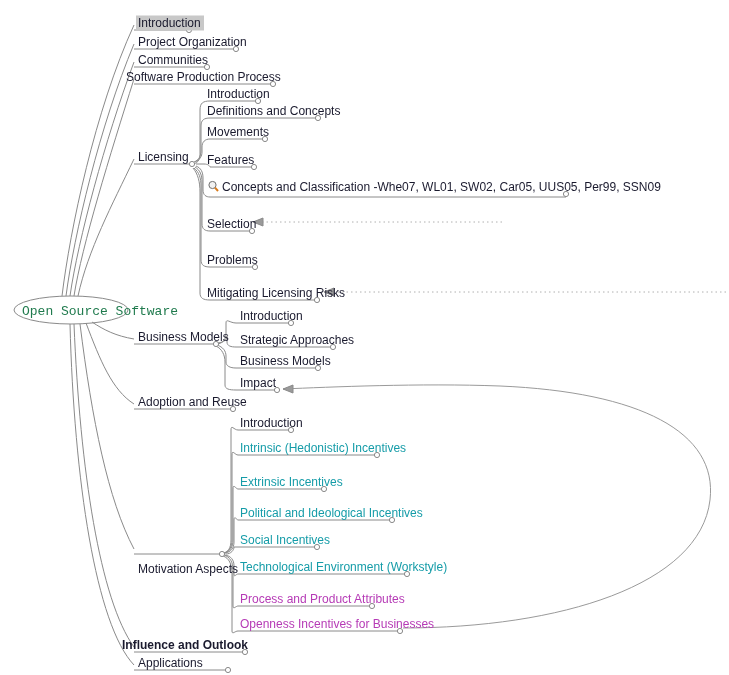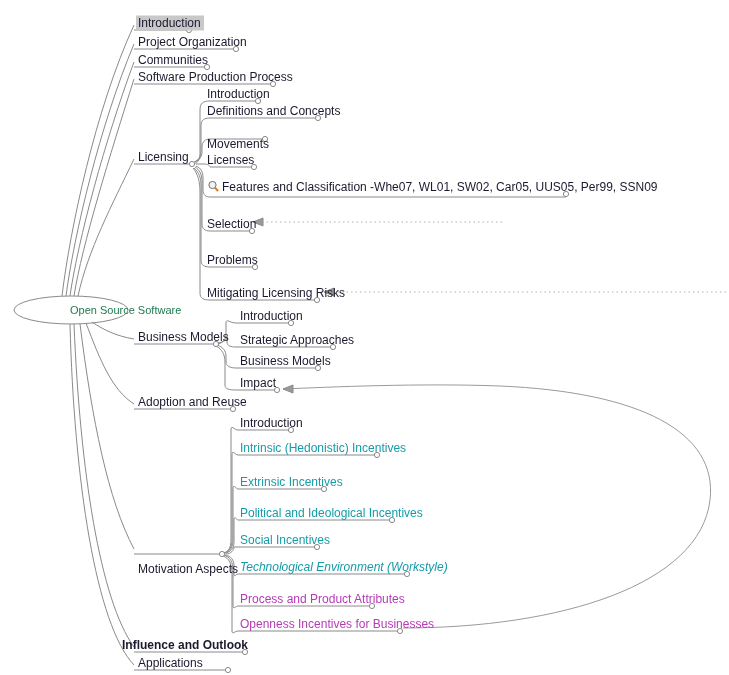--- a/index.html
+++ b/index.html
@@ -29,25 +29,24 @@
     position: absolute;
     white-space: nowrap;
     font-size: 12px;
     line-height: 13px;
     color: #1a1a2e;
     padding: 1px 3px 1px 2px;
     transform: translateY(-50%);
   }
   .root-label {
     position: absolute;
-    font-size: 11px;
+    font-size: 13px;
     color: #1f7a4d;
     white-space: nowrap;
-    font-family: Liberation Sans, sans-serif;
-    margin-left: 48px;
+    font-family: Liberation Mono, monospace;
   }
   .node.hl {
     background: #c8c8c8;
   }
   .node.teal { color: #159ca8; }
   .node.magenta { color: #b63bb6; }
   .node.dark { color: #1a1a2e; }
   .mag-icon {
     display: inline-block;
     width: 13px;
@@ -175,45 +174,45 @@
         </g>
     </g>
   </svg>
 
   <div class="root-label" style="left:22px; top:304px;">Open Source Software</div>
 
   <div id="nodes">
       <div class="node dark hl" style="left: 136px; top: 23px;"><span>Introduction</span></div>
       <div class="node dark" style="left: 136px; top: 42px; text-align: center;"><span>Project Organization</span></div>
       <div class="node dark" style="left: 136px; top: 60px;"><span>Communities</span></div>
-      <div class="node dark" style="left: 136px; top: 77px;"><span>Software Production Process</span></div>
+      <div class="node dark" style="left: 124px; top: 77px;"><span>Software Production Process</span></div>
       <div class="node dark" style="left: 136px; top: 157px;"><span>Licensing</span></div>
       <div class="node dark" style="left: 205px; top: 94px;"><span>Introduction</span></div>
       <div class="node dark" style="left: 205px; top: 111px;"><span>Definitions and Concepts</span></div>
-      <div class="node dark" style="left: 205px; top: 132px; margin-top: 12px;"><span>Movements</span></div>
-      <div class="node dark" style="left: 205px; top: 160px;"><span>Licenses</span></div>
+      <div class="node dark" style="left: 205px; top: 132px;"><span>Movements</span></div>
+      <div class="node dark" style="left: 205px; top: 160px;"><span>Features</span></div>
       <div class="node dark" style="left: 205px; top: 187px;"><svg class="mag-icon" viewBox="0 0 13 12">
           <circle cx="5.5" cy="4.5" r="3.6" fill="#f2f2f2" stroke="#6f6f6f" stroke-width="1"></circle>
           <line x1="8" y1="7.2" x2="11" y2="10.5" stroke="#d97a1a" stroke-width="2"></line>
-        </svg><span>Features and Classification -Whe07, WL01, SW02, Car05, UUS05, Per99, SSN09</span></div>
+        </svg><span>Concepts and Classification -Whe07, WL01, SW02, Car05, UUS05, Per99, SSN09</span></div>
       <div class="node dark" style="left: 205px; top: 224px;"><span>Selection</span></div>
       <div class="node dark" style="left: 205px; top: 260px;"><span>Problems</span></div>
       <div class="node dark" style="left: 205px; top: 293px;"><span>Mitigating Licensing Risks</span></div>
       <div class="node dark" style="left: 136px; top: 337px;"><span>Business Models</span></div>
       <div class="node dark" style="left: 238px; top: 316px;"><span>Introduction</span></div>
       <div class="node dark" style="left: 238px; top: 340px;"><span>Strategic Approaches</span></div>
       <div class="node dark" style="left: 238px; top: 361px;"><span>Business Models</span></div>
       <div class="node dark" style="left: 238px; top: 383px; text-align: center;"><span>Impact</span></div>
       <div class="node dark" style="left: 136px; top: 402px;"><span>Adoption and Reuse</span></div>
       <div class="node dark" style="left: 136px; top: 569px;"><span>Motivation Aspects</span></div>
       <div class="node dark" style="left: 238px; top: 423px;"><span>Introduction</span></div>
       <div class="node teal" style="left: 238px; top: 448px;"><span>Intrinsic (Hedonistic) Incentives</span></div>
       <div class="node teal" style="left: 238px; top: 482px;"><span>Extrinsic Incentives</span></div>
       <div class="node teal" style="left: 238px; top: 513px;"><span>Political and Ideological Incentives</span></div>
       <div class="node teal" style="left: 238px; top: 540px;"><span>Social Incentives</span></div>
-      <div class="node teal" style="left: 238px; top: 567px; font-style: italic;"><span>Technological Environment (Workstyle)</span></div>
+      <div class="node teal" style="left: 238px; top: 567px;"><span>Technological Environment (Workstyle)</span></div>
       <div class="node magenta" style="left: 238px; top: 599px;"><span>Process and Product Attributes</span></div>
       <div class="node magenta" style="left: 238px; top: 624px;"><span>Openness Incentives for Businesses</span></div>
       <div class="node dark" style="left: 120px; top: 645px; font-weight: bold;"><span>Influence and Outlook</span></div>
       <div class="node dark" style="left: 136px; top: 663px;"><span>Applications</span></div>
     </div>
 
 </div>
 
 </body></html>

